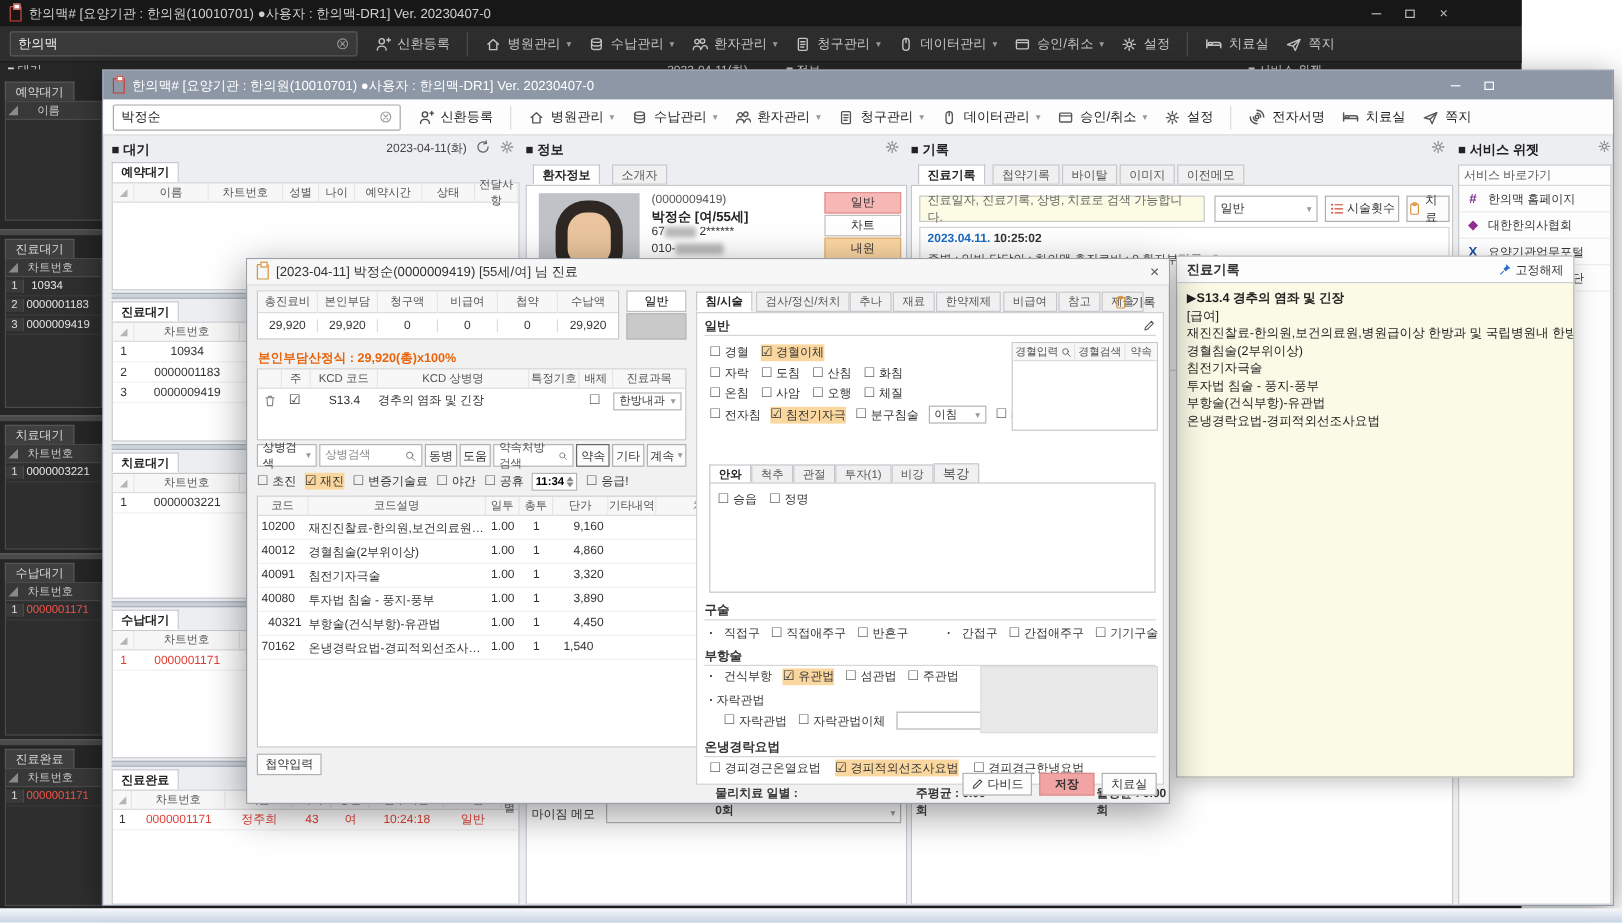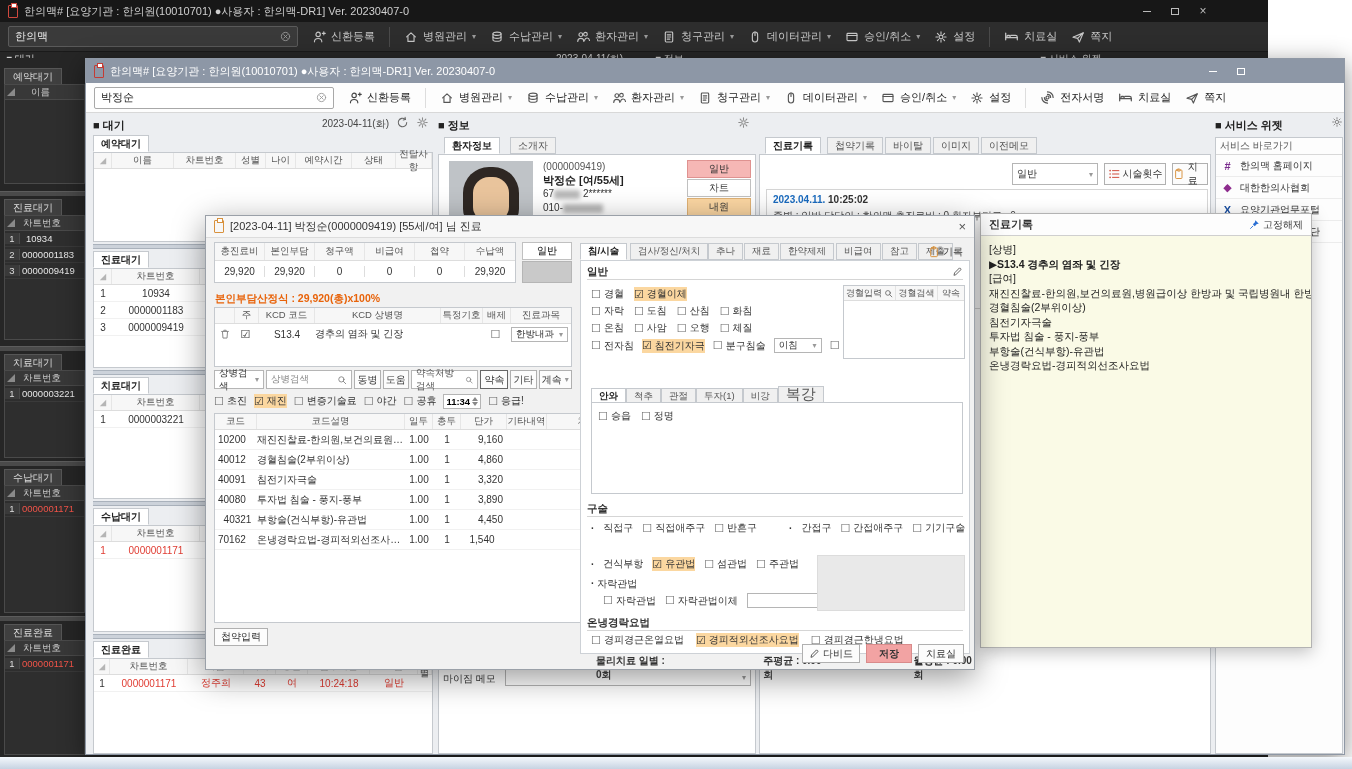--- a/index.html
+++ b/index.html
@@ -567,26 +567,35 @@
       <div class="badge" style="left:248px;top:43px;background:#fbd6a2;border-color:#e0b275">내원</div>
       <div class="badge" style="left:248px;top:62px;font-size:9px">임산부/조산아</div>
 
       <div style="position:absolute;left:4px;top:517px;font-size:10px;color:#333">마이짐 메모</div>
       <div class="sel" style="position:absolute;left:66px;top:514px;width:246px;height:17px">
           <span></span>
           <span class="caret">▾</span>
         </div>
     </div>
 
+    <div class="s" style="left:673px;top:56px;width:452px;height:18px">
+      <span class="ph-title">■ 기록</span>
+      <svg class="ic gear" width="13" height="13" viewBox="0 0 16 16" style="position:absolute;right:6px;top:1px">
+          <use href="#i-gear"></use>
+        </svg>
+    </div>
     <div class="s tab" style="left:679px;top:78px">진료기록</div>
     <div class="s tab off" style="left:741px;top:78px">첩약기록</div>
     <div class="s tab off" style="left:799px;top:78px">바이탈</div>
     <div class="s tab off" style="left:847px;top:78px">이미지</div>
     <div class="s tab off" style="left:895px;top:78px">이전메모</div>
     <div class="s card" style="left:673px;top:95px;width:452px;height:600px">
+      <div style="position:absolute;left:6px;top:8px;width:238px;height:22px;background:#fcfbe3;border:1px solid #c8c8c8;font-size:10px;color:#666;display:flex;align-items:center;padding:0 6px">
+          <span>진료일자, 진료기록, 상병, 치료로 검색 가능합니다.</span>
+        </div>
       <div class="sel" style="position:absolute;left:252px;top:8px;width:86px;height:22px;font-size:10px">
           <span>일반</span>
           <span class="caret">▾</span>
         </div>
       <div class="btn" style="position:absolute;left:344px;top:8px;width:62px;height:22px">
           <svg class="ic" width="12" height="12" viewBox="0 0 16 16" style="color:#d04a3a">
             <use href="#i-list"></use>
           </svg>
           <span>시술횟수</span>
         </div>
@@ -633,21 +642,20 @@
     <div class="yp-h">
       <span style="font-weight:bold">진료기록</span>
       <span style="display:inline-flex;align-items:center;gap:3px;font-size:10px">
         <svg class="ic" width="11" height="11" viewBox="0 0 16 16" style="color:#2a6fd4">
             <use href="#i-pin"></use>
           </svg>
         <span>고정해제</span>
       </span>
     </div>
     <div style="padding:6px 8px;overflow:hidden">
-      <div class="yp-line">[상병]</div>
       <div class="yp-line" style="font-weight:bold">▶S13.4  경추의 염좌 및 긴장</div>
       <div class="yp-line">[급여]</div>
       <div class="yp-line">재진진찰료-한의원,보건의료원,병원급이상 한방과 및 국립병원내 한방진료부</div>
       <div class="yp-line">경혈침술(2부위이상)</div>
       <div class="yp-line">침전기자극술</div>
       <div class="yp-line">투자법 침술 - 풍지-풍부</div>
       <div class="yp-line">부항술(건식부항)-유관법</div>
       <div class="yp-line">온냉경락요법-경피적외선조사요법</div>
     </div>
   </div>
@@ -936,21 +944,21 @@
               <svg class="ic" width="9" height="9" viewBox="0 0 16 16">
                 <use href="#i-search"></use>
               </svg>
             </div>
           <div style="width:42px;border-right:1px solid #e3e3e3;display:flex;align-items:center;justify-content:center">경혈검색</div>
           <div style="flex:1;display:flex;align-items:center;justify-content:center">약속</div>
         </div>
       </div>
 
       <div style="position:absolute;left:10px;top:124px">
-        <span class="tab" style="font-size:9.5px">안와</span><span class="tab off" style="font-size:9.5px">척추</span><span class="tab off" style="font-size:9.5px">관절</span><span class="tab off" style="font-size:9.5px">투자(1)</span><span class="tab off" style="font-size:9.5px">비강</span><span class="tab off" style="font-size:15px">복강</span>
+        <span class="tab" style="font-size:9.5px">안와</span><span class="tab off" style="font-size:9.5px">척추</span><span class="tab off" style="font-size:9.5px">관절</span><span class="tab off" style="font-size:9.5px">투자(1)</span><span class="tab off" style="font-size:9.5px">비강</span><span class="tab off" style="font-size:11px">복강</span>
       </div>
       <div style="position:absolute;left:10px;top:141px;width:372px;height:92px;border:1px solid #c5c9ce;background:#fff">
         <div style="margin:6px;display:flex;gap:10px">
           <span class="ck">
               <span class="cb">☐</span>
               <span>승읍</span>
             </span>
           <span class="ck">
               <span class="cb">☐</span>
               <span>정명</span>
@@ -978,20 +986,23 @@
         <span class="ck">
             <span class="cb">☐</span>
             <span>간접애주구</span>
           </span>
         <span class="ck">
             <span class="cb">☐</span>
             <span>기기구술</span>
           </span>
       </div>
 
+      <div class="sec-h" style="position:absolute;left:6px;right:6px;top:278px">
+          <span>부항술</span>
+        </div>
       <div style="position:absolute;left:10px;top:296px;display:flex;gap:9px;align-items:center;font-size:10px;color:#333">
         <span style="font-weight:bold">·</span>
           <span>건식부항</span>
         <span class="ck hl">
             <span class="cb" style="color:#333">☑</span>
             <span>유관법</span>
           </span>
         <span class="ck">
             <span class="cb">☐</span>
             <span>섬관법</span>

